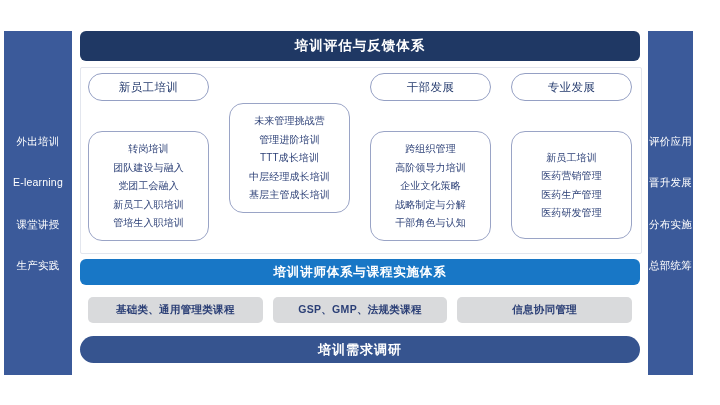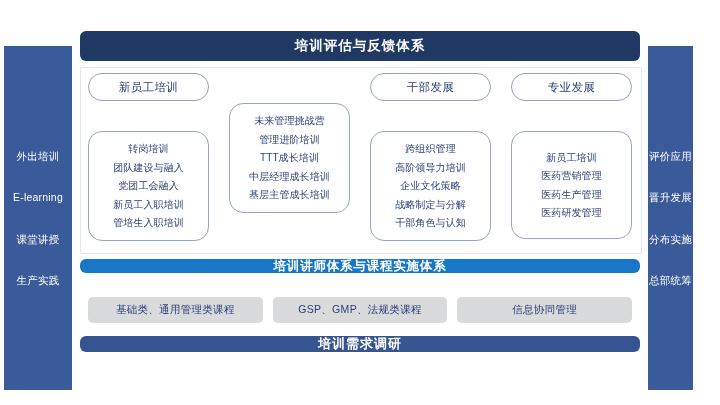--- a/index.html
+++ b/index.html
@@ -17,21 +17,21 @@
   #diagram {
     position: relative;
     width: 720px;
     height: 405px;
     background: #ffffff;
   }
 
   
   .rail {
     position: absolute;
-    top: 46px;
+    top: 31px;
     height: 344px;
     background: #3b5a9a;
     display: flex;
     flex-direction: column;
     align-items: center;
     justify-content: center;
     gap: 31px;
   }
   .rail.left  { left: 4px;   width: 68px; }
   .rail.right { left: 648px; width: 45px; }
@@ -137,21 +137,21 @@
     white-space: nowrap;
     letter-spacing: .1px;
   }
 
   
   .banner-blue {
     position: absolute;
     left: 0;
     top: 228px;
     width: 560px;
-    height: 14px;
+    height: 26px;
     background: #1877c6;
     border-radius: 6px;
     color: #ffffff;
     font-size: 12.5px;
     font-weight: bold;
     letter-spacing: .8px;
     display: flex;
     align-items: center;
     justify-content: center;
   }
@@ -171,31 +171,32 @@
     height: 26px;
     background: #d9dadc;
     border-radius: 5px;
     color: #2b3f76;
     font-size: 10.5px;
     letter-spacing: .3px;
     display: flex;
     align-items: center;
     justify-content: center;
     white-space: nowrap;
+    font-weight: bold;
   }
 
   
   .banner-bottom {
     position: absolute;
     left: 0;
     top: 305px;
     width: 560px;
-    height: 16px;
+    height: 27px;
     background: #36548f;
-    border-radius: 6px;
+    border-radius: 14px;
     color: #ffffff;
     font-size: 13px;
     font-weight: bold;
     letter-spacing: 1px;
     display: flex;
     align-items: center;
     justify-content: center;
   }
 </style>
 </head>

